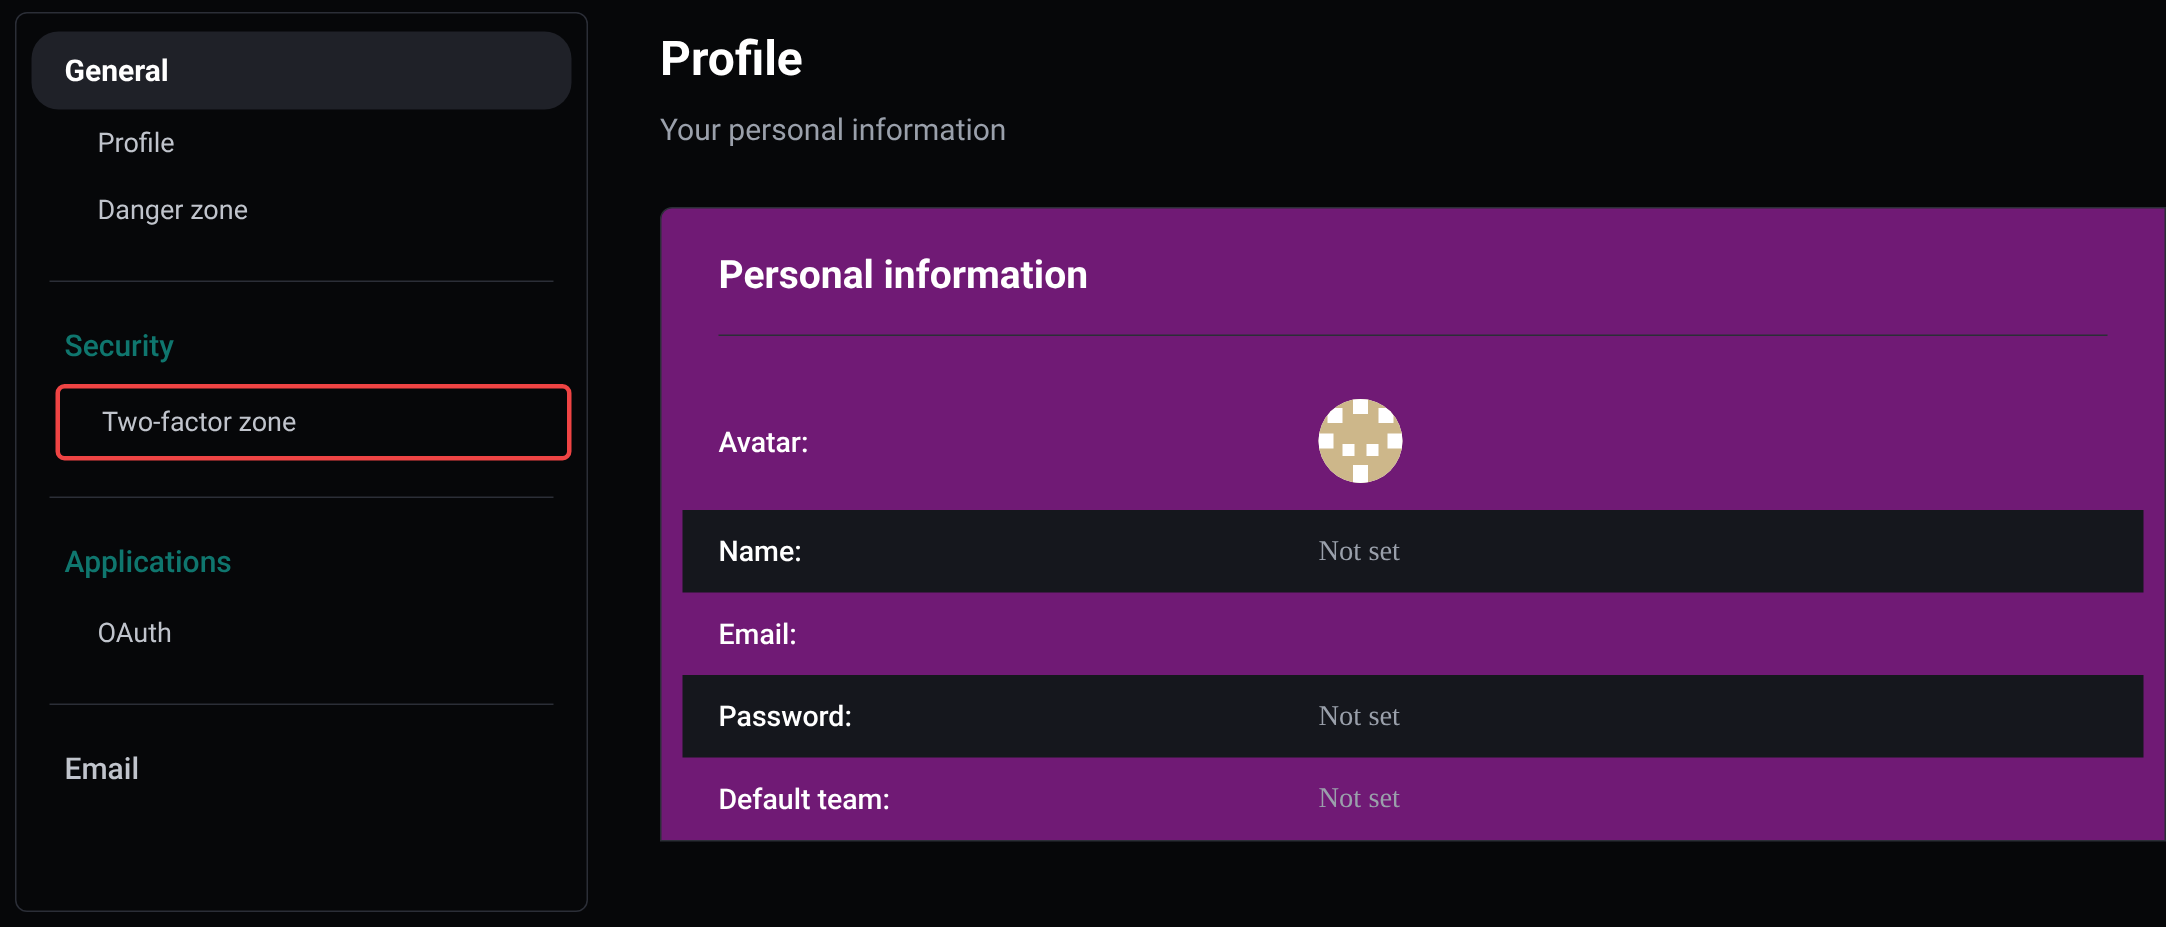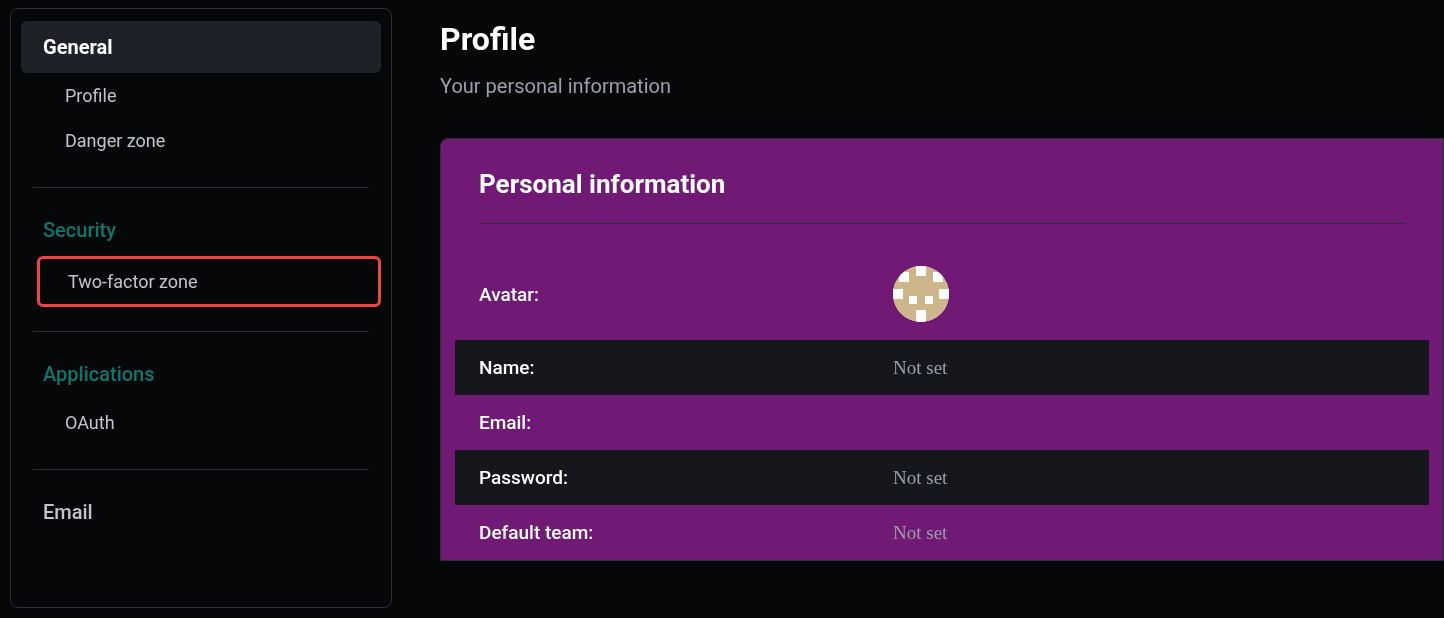--- a/index.html
+++ b/index.html
@@ -33,21 +33,21 @@
     .sidebar-divider {
       border: none;
       border-top: 1px solid #2b2e37;
       margin: 8px 12px 16px 12px;
     }
     .sidebar-heading {
       font-size: 20px;
       font-weight: 700;
       color: #ffffff;
       padding: 14px 22px;
-      border-radius: 6px;
+      border-radius: 18px;
     }
     .sidebar-heading.active {
       background: #1f2128;
     }
     .sidebar-heading.plain {
       color: #0f766e;
       font-weight: 500;
       cursor: pointer;
     }
     .sidebar-item {
@@ -100,21 +100,20 @@
       color: #ffffff;
       padding-bottom: 24px;
       border-bottom: 1px solid #2b2e37;
       margin-bottom: 24px;
     }
     .info-row {
       display: flex;
       align-items: center;
       padding: 16px 24px;
       margin: 0 -24px;
-      gap: 14px;
     }
     .info-row.alt {
       background: #15171d;
     }
     .info-label {
       width: 400px;
       font-size: 19px;
       color: #ffffff;
       font-weight: 500;
       flex-shrink: 0;

